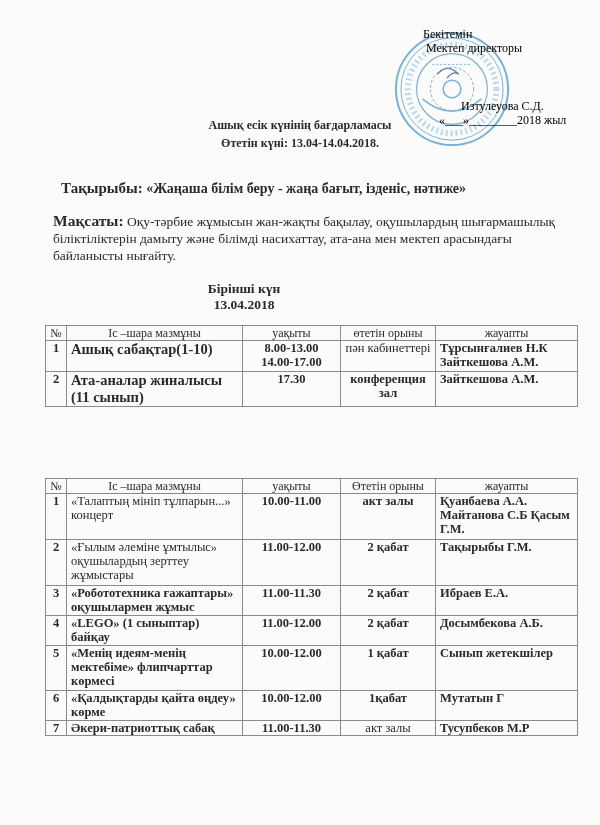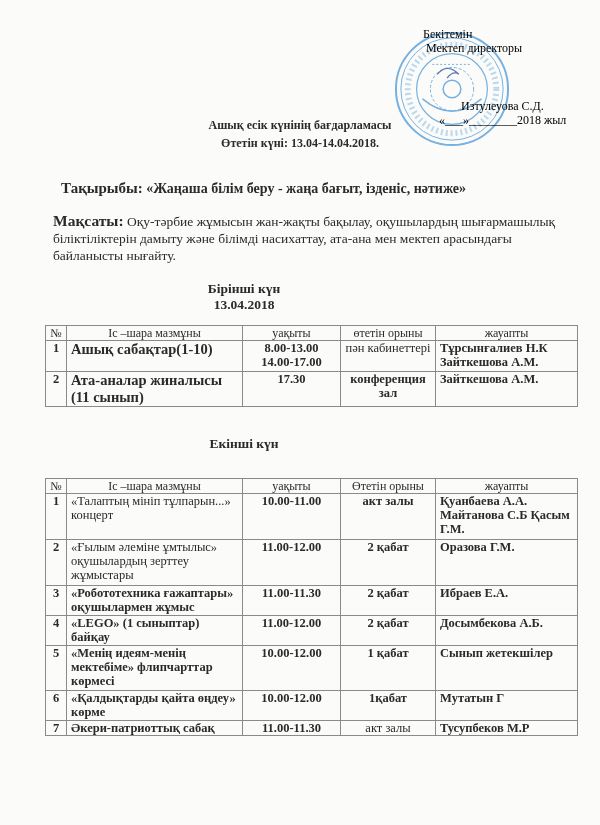--- a/index.html
+++ b/index.html
@@ -103,21 +103,20 @@
     <td class="c-no">2</td>
     <td class="big">Ата-аналар жиналысы (11 сынып)</td>
     <td class="c-time">17.30</td>
     <td class="c-place">конференция зал</td>
     <td class="c-resp">Зайткешова А.М.</td>
   </tr>
 </tbody>
   </table>
 
 <div class="day d2">
-  <div>Екінші күн</div>
 </div>
 
 <table class="tbl2">
   <colgroup>
       <col style="width:16px">
       <col style="width:176px">
       <col style="width:98px">
       <col style="width:95px">
       <col>
     </colgroup>
@@ -134,21 +133,21 @@
     <td class="plain">«Талаптың мініп тұлпарын...» концерт</td>
     <td class="c-time">10.00-11.00</td>
     <td class="c-place">акт залы</td>
     <td class="c-resp">Қуанбаева А.А. Майтанова С.Б  Қасым Г.М.</td>
   </tr>
   <tr style="height:46px">
     <td class="c-no">2</td>
     <td class="plain">«Ғылым әлеміне ұмтылыс» оқушылардың зерттеу жұмыстары</td>
     <td class="c-time">11.00-12.00</td>
     <td class="c-place">2 қабат</td>
-    <td class="c-resp">Оразова Г.М.</td>
+    <td class="c-resp">Тақырыбы Г.М.</td>
   </tr>
   <tr style="height:30px">
     <td class="c-no">3</td>
     <td class="bold">«Робототехника ғажаптары» оқушылармен жұмыс</td>
     <td class="c-time">11.00-11.30</td>
     <td class="c-place">2 қабат</td>
     <td class="c-resp">Ибраев Е.А.</td>
   </tr>
   <tr style="height:30px">
     <td class="c-no">4</td>

